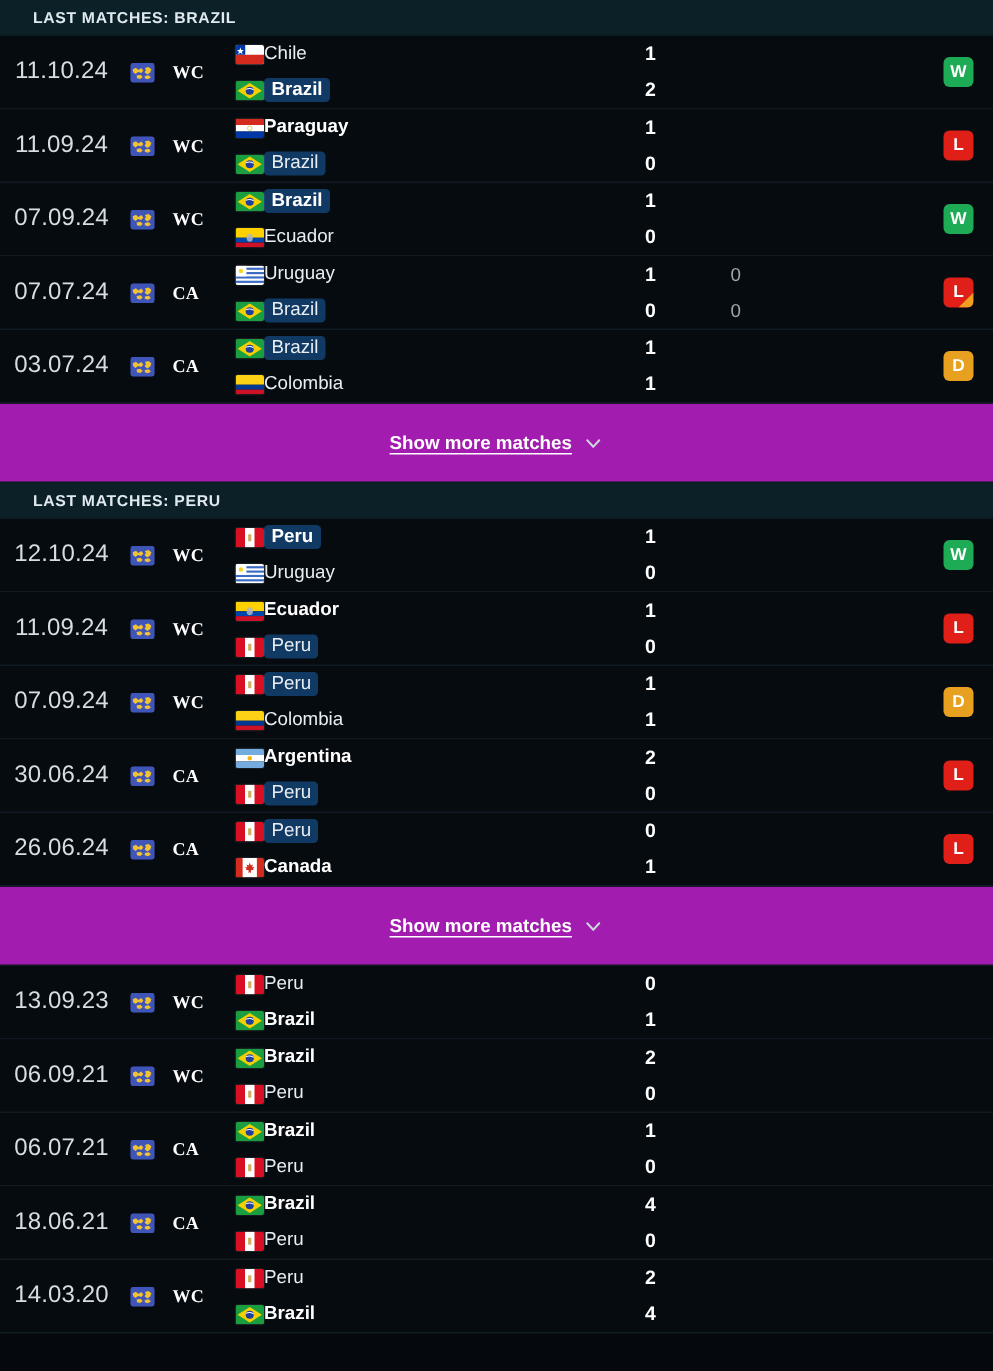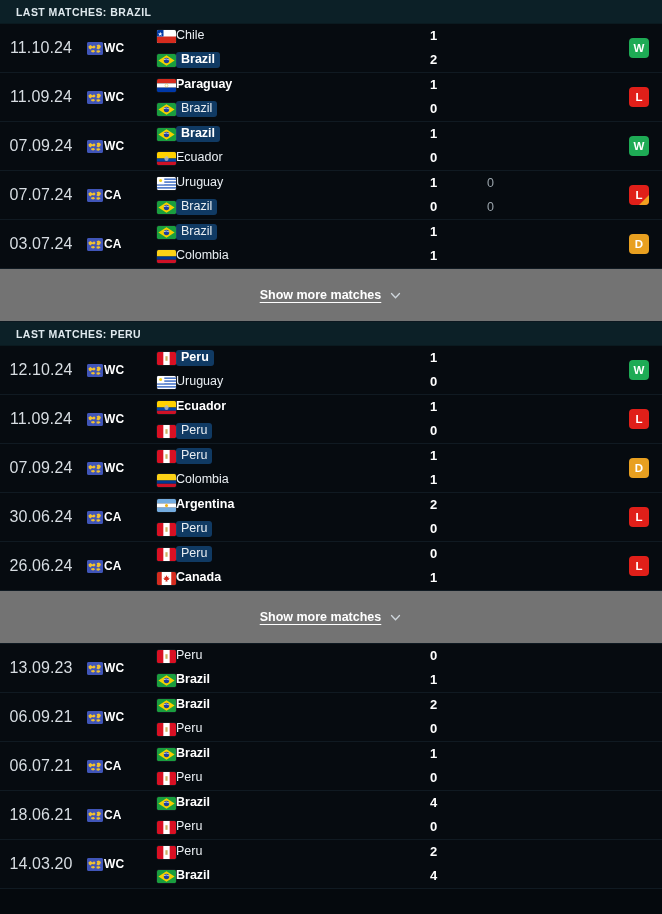--- a/index.html
+++ b/index.html
@@ -11,21 +11,21 @@
     overflow: hidden;
   }
   .page { width: 662px; height: 914px; position: relative; background: #05090d; }
 
   
   .section-header {
     height: 24px;
     background: #0c2027;
     display: flex;
     align-items: center;
-    padding-left: 16px;
+    padding-left: 22px;
     border-bottom: 1px solid #0a1a20;
   }
   .section-header .title {
     color: #dfe9ee;
     font-size: 10.5px;
     font-weight: bold;
     letter-spacing: 0.45px;
   }
 
   
@@ -48,22 +48,23 @@
     font-size: 16px;
     letter-spacing: 0.1px;
     flex: 0 0 82px;
   }
 
   .col-comp {
     width: 72px;
     flex: 0 0 72px;
     display: flex;
     align-items: center;
-    gap: 1px;
+    gap: 12px;
     padding-left: 5px;
+    font-family: Liberation Serif, serif;
   }
   .comp-icon {
     width: 16px; height: 13px;
     border-radius: 2px;
     background: #4055b8;
     position: relative;
     overflow: hidden;
     flex: 0 0 16px;
   }
   .comp-icon svg { display: block; }
@@ -183,21 +184,21 @@
     width: 0; height: 0;
     border-style: solid;
     border-width: 0 0 10px 10px;
     border-color: transparent transparent #f0a020 transparent;
   }
   .badge span { position: relative; z-index: 2; }
 
   
   .show-more-wrap {
     height: 53px;
-    background: #737373;
+    background: #a21caf;
     display: flex;
     align-items: center;
     justify-content: center;
     gap: 8px;
     border-bottom: 1px solid #0d1820;
   }
   .show-more-text {
     color: #ffffff;
     font-size: 12.5px;
     font-weight: bold;

